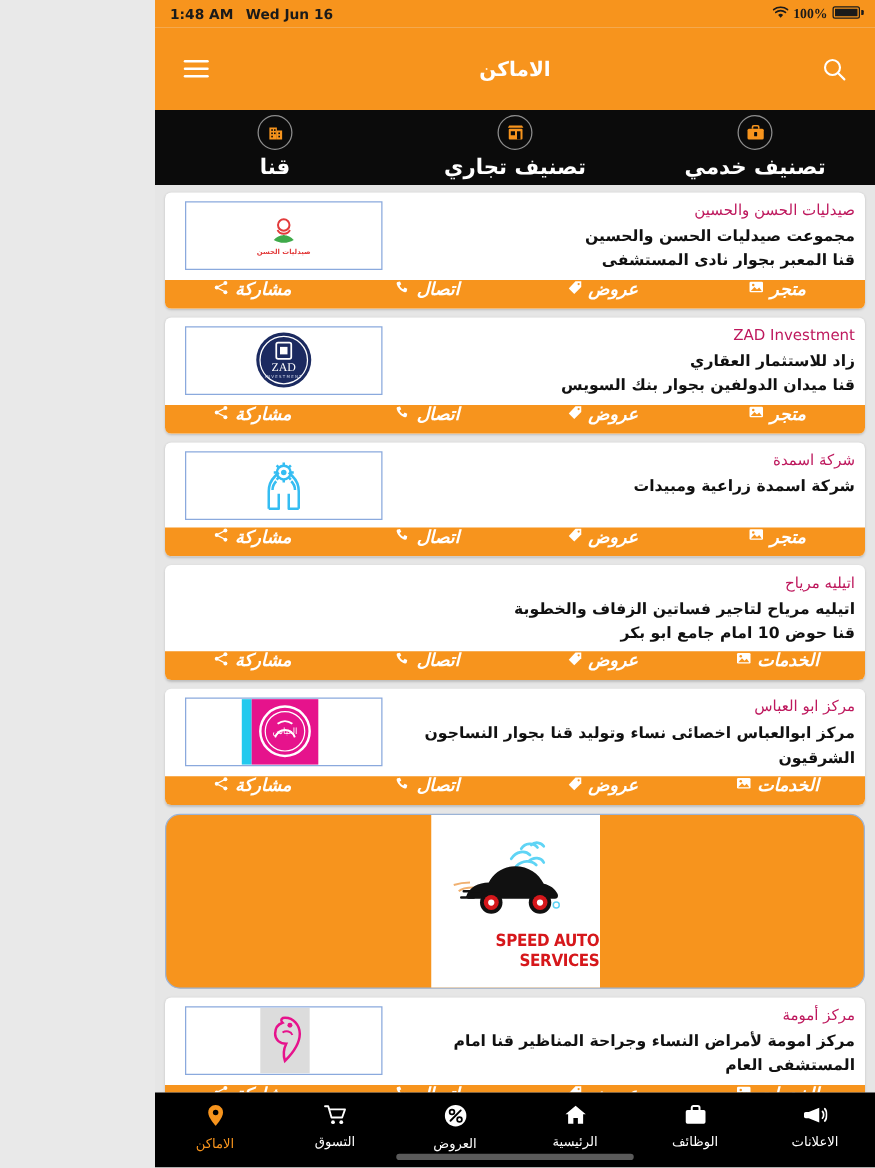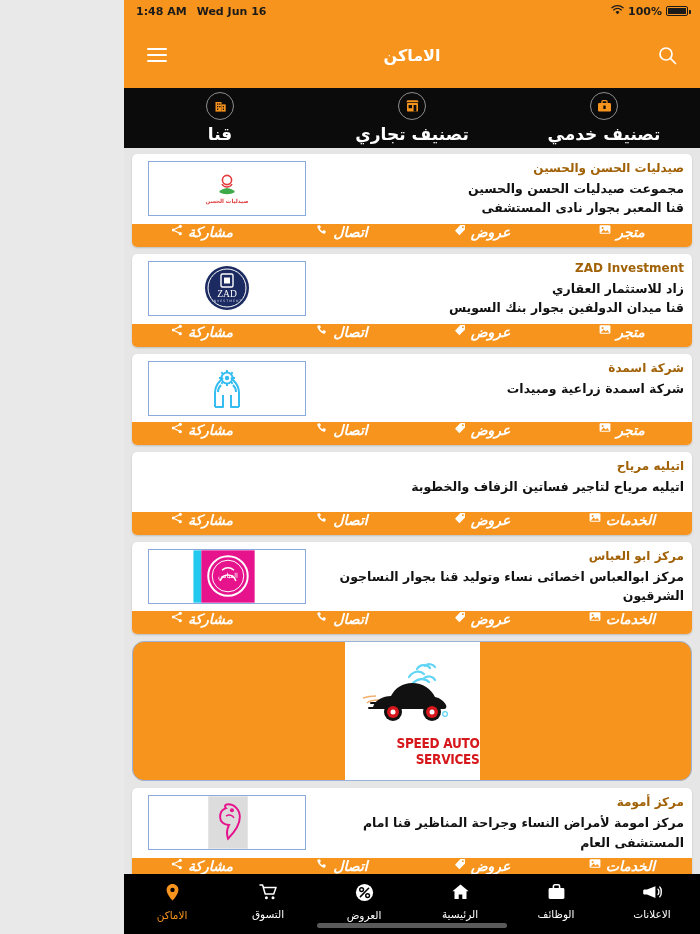--- a/index.html
+++ b/index.html
@@ -11,21 +11,21 @@
   }
   #app{ position:relative; width:576px; height:934px; display:flex; flex-direction:column; }
 
   
   .statusbar{
     height:22px; background:#F7941D; color:#1a1a1a;
     display:flex; align-items:center; justify-content:space-between;
     padding:0 12px; font-size:11px; font-weight:bold; direction:ltr; flex:none;
   }
   .sb-left{ display:flex; align-items:center; gap:10px; }
-  .sb-right{ display:flex; align-items:center; gap:4px; }
+  .sb-right{ display:flex; align-items:flex-start; gap:4px;font-family:Liberation Serif, serif; }
   .wifi-glyph{ font-size:10px; line-height:1; }
   .battery{
     width:22px; height:10px; border:1.4px solid #1a1a1a; border-radius:2px;
     position:relative; display:inline-block;
   }
   .battery::after{
     content:""; position:absolute; right:-3.5px; top:2.5px; width:2px; height:4px;
     background:#1a1a1a; border-radius:0 1px 1px 0;
   }
   .battery i{ position:absolute; left:1px; top:1px; bottom:1px; width:18px; background:#1a1a1a; display:block; }
@@ -63,21 +63,21 @@
   .card{
     background:#fff; border-radius:5px; margin-bottom:7px; overflow:hidden;
     box-shadow:0 1px 2px rgba(0,0,0,.18);
   }
   .card-body{ display:flex; flex-direction:row-reverse; align-items:flex-start; padding:7px 8px 6px 8px; min-height:60px; }
   .logo-box{
     width:158px; height:55px; border:1px solid #8aa9dd; background:#fff; flex:none;
     display:flex; align-items:center; justify-content:center; overflow:hidden; margin-right:12px; margin-left:8px;
   }
   .card-text{ flex:1; text-align:right; padding-right:0; padding-left:6px; }
-  .card-title{ color:#a16207; font-size:12px; font-weight:bold; margin-bottom:4px; }
+  .card-title{ color:#be185d; font-size:12px; font-weight:normal; margin-bottom:4px; }
   .card-line{ color:#111; font-size:12.5px; font-weight:bold; line-height:1.55; }
 
   .actions{ background:#F7941D; display:flex; flex-direction:row-reverse; height:23px; }
   .action{
     flex:1; display:flex; flex-direction:row-reverse; justify-content:center;
     gap:5px; color:#fff; font-size:14px; font-weight:bold; cursor:pointer;font-style:italic;
   }
   .action svg{ display:block; }
 
   
@@ -367,20 +367,21 @@
           <span>متجر</span>
         </div>
       </div>
     </div>
 
     <div class="card">
       <div class="card-body">
         <div class="card-text">
           <div class="card-title">اتيليه مرياح</div>
           <div class="card-line">اتيليه مرياح لتاجير فساتين الزفاف والخطوبة</div>
+          <div class="card-line">قنا حوض 10 امام جامع ابو بكر</div>
         </div>
       </div>
       <div class="actions">
         <div class="action">
           <span>
               <svg width="12" height="12" viewBox="0 0 12 12">
                 <circle cx="9.3" cy="2.3" r="1.6" fill="#fff"></circle>
                 <circle cx="2.4" cy="6" r="1.6" fill="#fff"></circle>
                 <circle cx="9.3" cy="9.7" r="1.6" fill="#fff"></circle>
                 <line x1="3.6" y1="5.3" x2="8.2" y2="3" stroke="#fff" stroke-width="1.1"></line>

